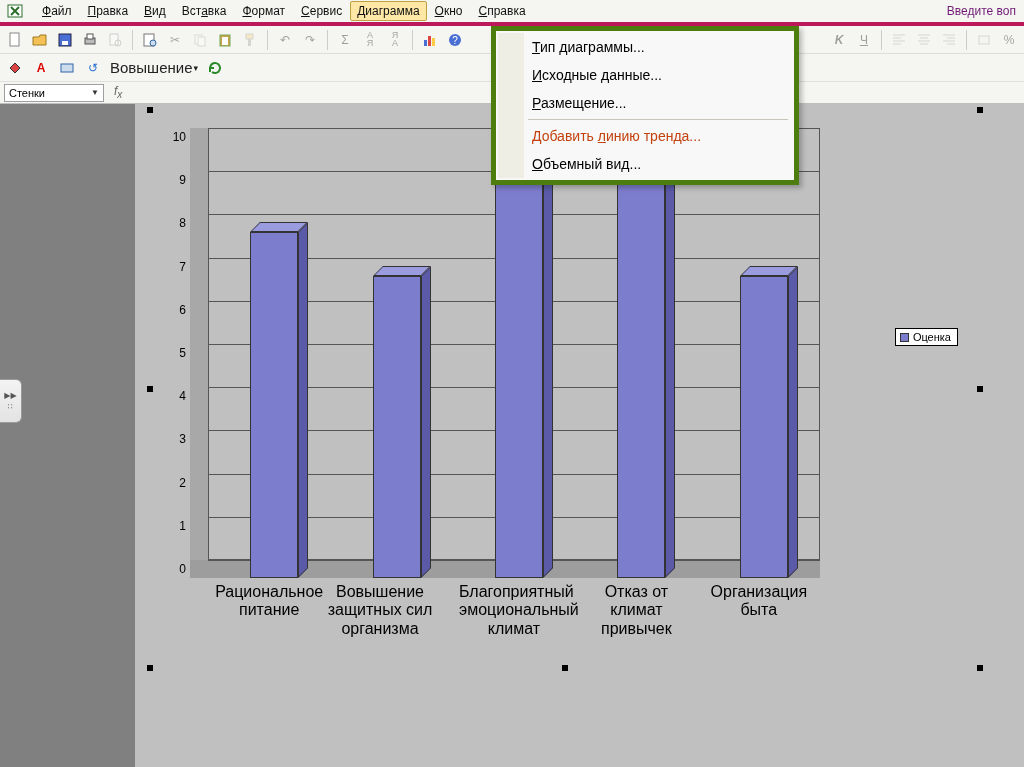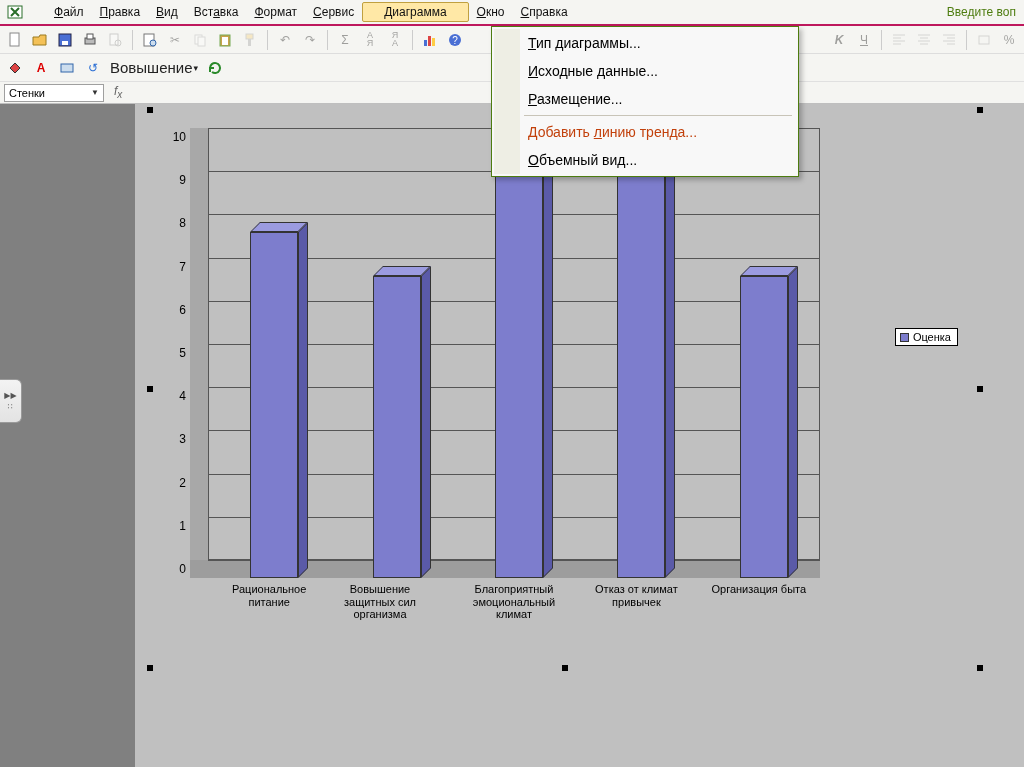--- a/index.html
+++ b/index.html
@@ -14,44 +14,44 @@
   }
   .app-window {
     background: #fff;
     width: 1024px;
   }
   .menubar {
     display: flex;
     align-items: center;
     height: 26px;
     background: #f5f5f2;
-    border-bottom: 2px solid #be185d;
+    border-bottom: 4px solid #be185d;
     padding: 0 4px;
-    gap: 16px;
+    gap: 4px;
   }
   .app-icon {
     width: 18px; height: 18px;
     margin: 0 6px 0 2px;
     display: flex; align-items: center; justify-content: center;
   }
   .menu-item {
     padding: 3px 8px;
     cursor: default;
     color: #111;
   }
   .menu-item.active {
     background: #ffe8a6;
     border: 1px solid #c0a040;
     border-radius: 2px;
-    padding: 2px 21px;
+    padding: 2px 6px;
   }
   .menu-item u { text-decoration: underline; }
   .help-box {
     margin-left: auto;
-    color: #4d7c0f;
+    color: #701a75;
     padding-right: 4px;
     font-size: 12px;
   }
   .toolbar {
     display: flex;
     align-items: center;
     height: 28px;
     background: #f5f5f2;
     border-bottom: 1px solid #ddd;
     padding: 0 4px;
@@ -227,21 +227,21 @@
     background: #5a5aa8;
     border: 1px solid #333;
     transform: skewY(-45deg);
     transform-origin: top left;
   }
   .x-label {
     position: absolute;
     top: 455px;
     width: 110px;
     text-align: center;
-    font-size: 11px;
+    font-size: 16px;
     color: #000;
     line-height: 1.15;
   }
   .legend {
     position: absolute;
     right: -138px;
     top: 200px;
     background: #fff;
     border: 1px solid #000;
     padding: 2px 6px 2px 4px;
@@ -254,21 +254,21 @@
     width: 9px; height: 9px;
     background: #7d7dcd;
     border: 1px solid #333;
   }
   
   .dropdown {
     position: absolute;
     left: 491px; top: 26px;
     width: 308px;
     background: #f8f8f8;
-    border: 1px solid #4d7c0f;
+    border: 5px solid #4d7c0f;
     box-shadow: 3px 3px 5px rgba(0,0,0,.25);
     z-index: 50;
     padding: 2px;
   }
   .dropdown .gutter {
     position: absolute;
     left: 2px; top: 2px; bottom: 2px;
     width: 26px;
     background: #eeeee4;
   }

